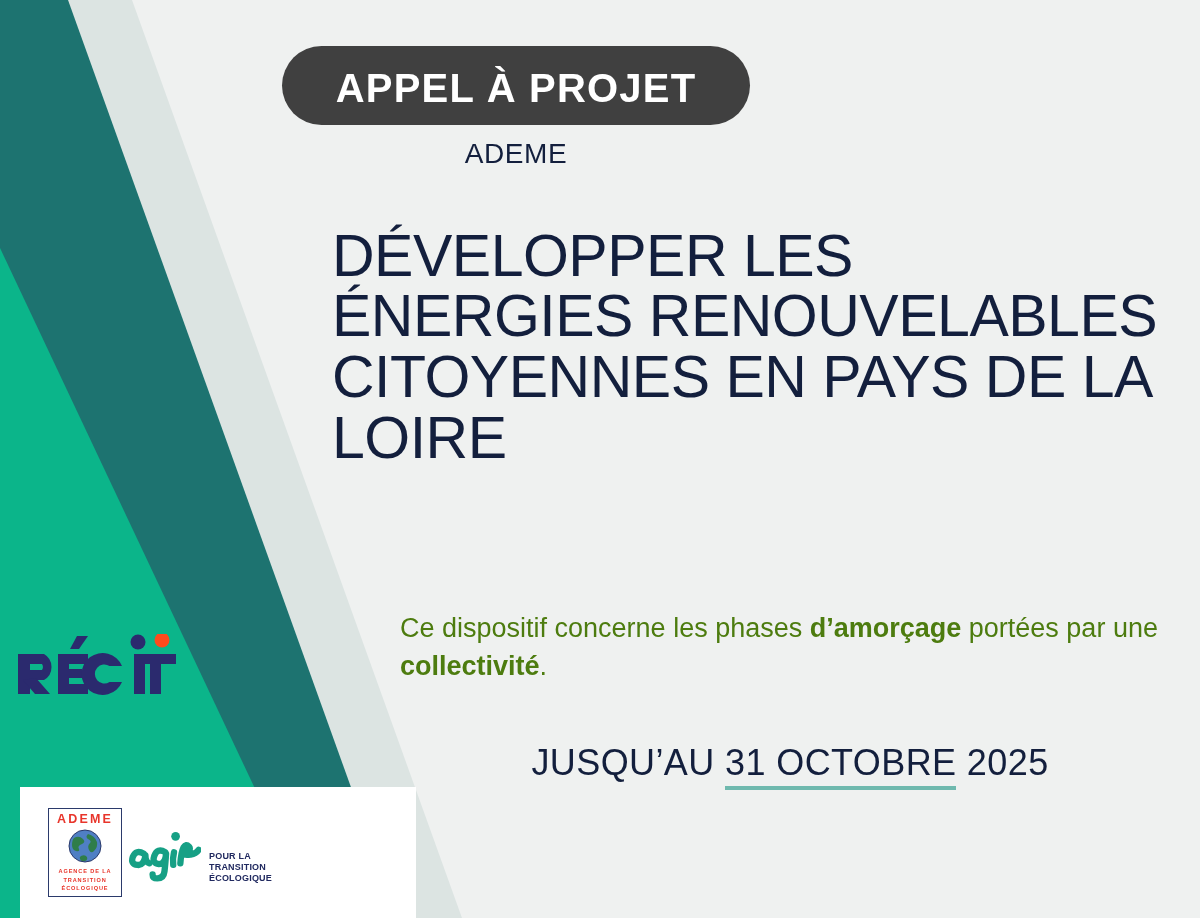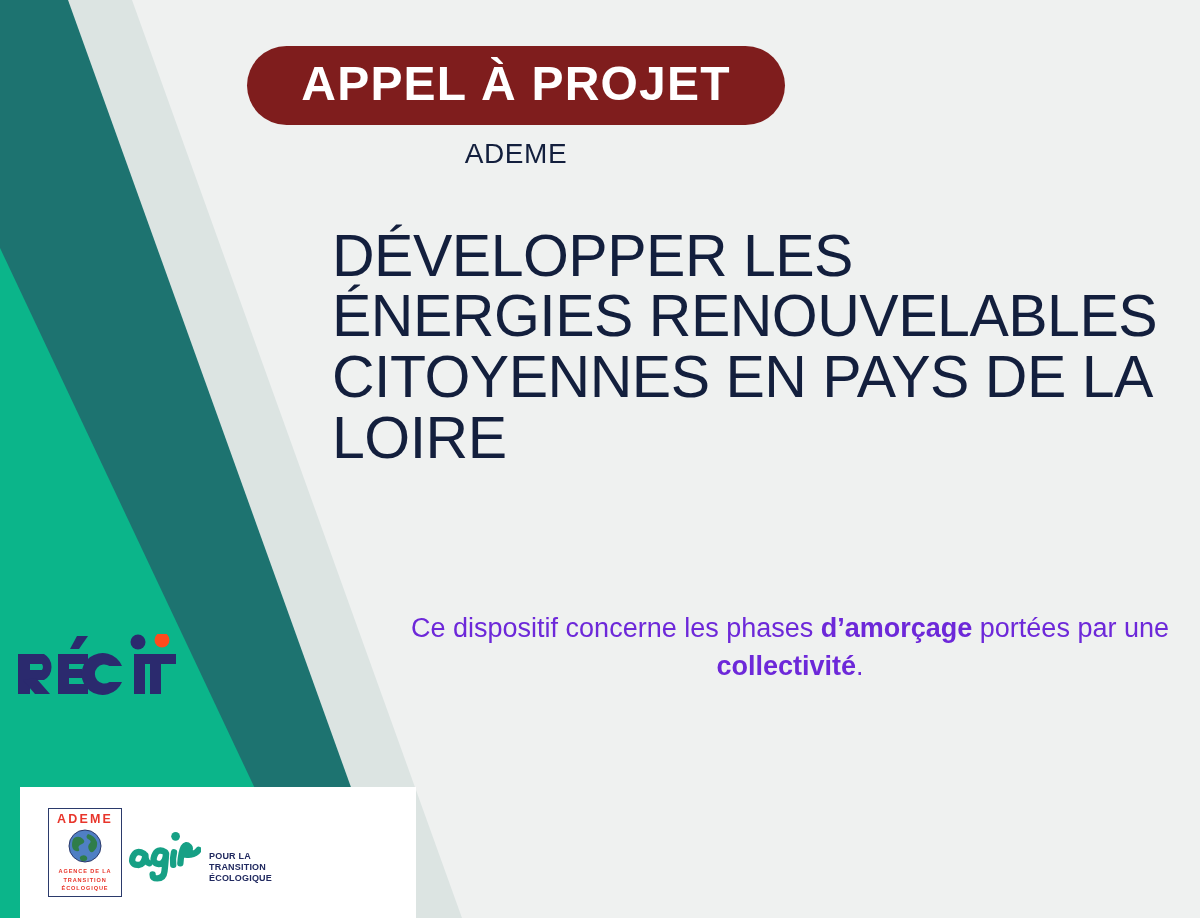--- a/index.html
+++ b/index.html
@@ -31,25 +31,25 @@
   
   .pill-wrap {
     position: absolute;
     left: 236px;
     top: 46px;
     width: 560px;
     text-align: center;
   }
   .pill {
     display: inline-block;
-    background: #7f1d1d;
+    background: #404040;
     color: #ffffff;
     border-radius: 40px;
-    padding: 13px 54px 16px 54px;
-    font-size: 48px;
+    padding: 21px 54px 16px 54px;
+    font-size: 40px;
     font-weight: bold;
     letter-spacing: 1.2px;
     line-height: 1.05;
     white-space: nowrap;
   }
 
   
   .kicker {
     position: absolute;
     left: 236px;
@@ -74,22 +74,21 @@
     letter-spacing: -0.5px;
     text-transform: uppercase;
   }
 
   
   .body-copy {
     position: absolute;
     left: 400px;
     top: 582px;
     width: 780px;
-    text-align: center;
-    color: #6d28d9;
+    color: #4d7c0f;
     font-size: 27px;
     line-height: 1.42;
   }
   .body-copy b { font-weight: bold; }
 
   
   .deadline {
     position: absolute;
     left: 420px;
     top: 742px;
@@ -218,20 +217,23 @@
   </div>
 
   <div class="kicker">ADEME</div>
 
   <h1 class="headline">Développer les énergies renouvelables citoyennes en Pays de la Loire</h1>
 
   <p class="body-copy">
     <span>Ce dispositif concerne les phases </span><b>d’amorçage</b><span> portées par une </span><b>collectivité</b><span>.</span>
   </p>
 
+  <div class="deadline">
+    <span>JUSQU’AU </span><span class="hl">31 OCTOBRE</span><span> 2025</span>
+  </div>
 
   <div class="recit">
     <svg width="200" height="74" viewBox="0 0 200 74" xmlns="http://www.w3.org/2000/svg" aria-hidden="true">
       <g fill="#2b2a6e">
 
         <path d="M4 20 h12 v40 h-12 z"></path>
         <path d="M4 20 h26 a15 15 0 0 1 0 26 h-14 v-10 h12 a5.5 5.5 0 0 0 0 -6 h-24 z"></path>
         <path d="M22 44 l14 16 h-15 l-12 -14 z"></path>
 
         <path d="M44 20 h30 v10 h-30 z"></path>

